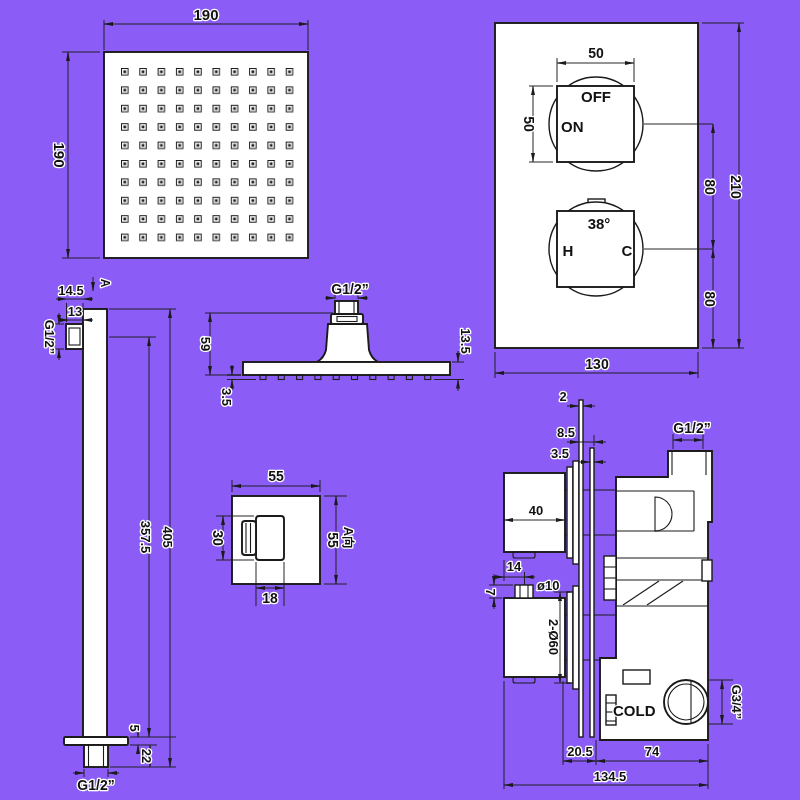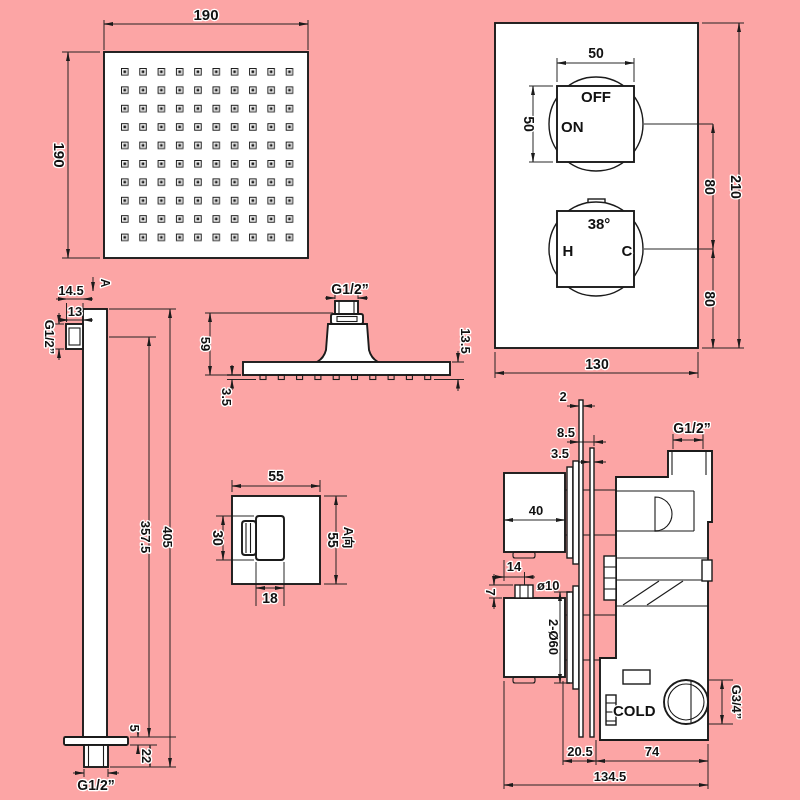--- a/index.html
+++ b/index.html
@@ -1,16 +1,16 @@
 <!DOCTYPE html>
 <html><head>
 <meta charset="utf-8">
 <style>
   html,body{margin:0;padding:0;background:#fff;}
-  #stage{width:800px;height:800px;background:#fca5a5;position:relative;}
+  #stage{width:800px;height:800px;background:#8b5cf6;position:relative;}
   svg{font-family:"Liberation Sans",sans-serif;}
   .ln{stroke:#1b1b1b;stroke-width:1.9;fill:#fff;stroke-linejoin:miter;}
   .lnn{stroke:#1b1b1b;stroke-width:1.9;fill:none;}
   .md{stroke:#1b1b1b;stroke-width:1.4;fill:#fff;}
   .tn{stroke:#1b1b1b;stroke-width:1.1;fill:none;}
   .dm{stroke:#1b1b1b;stroke-width:0.95;fill:none;}
   text{font-family:"Liberation Sans",sans-serif;font-weight:bold;fill:#111;
        paint-order:stroke;stroke:#ffffff;stroke-width:2.6px;stroke-linejoin:round;}
   .t12{font-size:12px}.t13{font-size:13px}.t14{font-size:14px}.t15{font-size:15px}
 </style>

